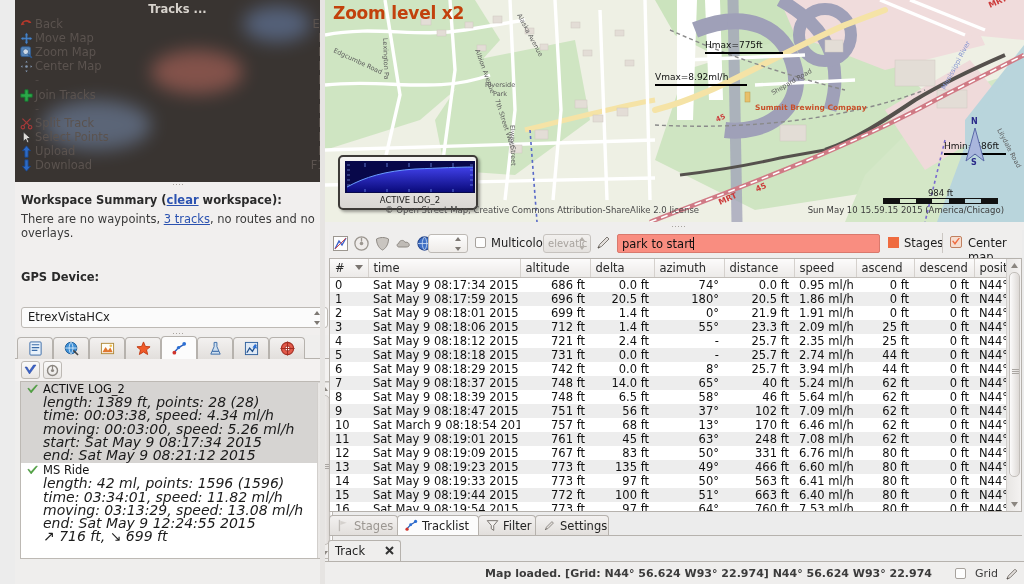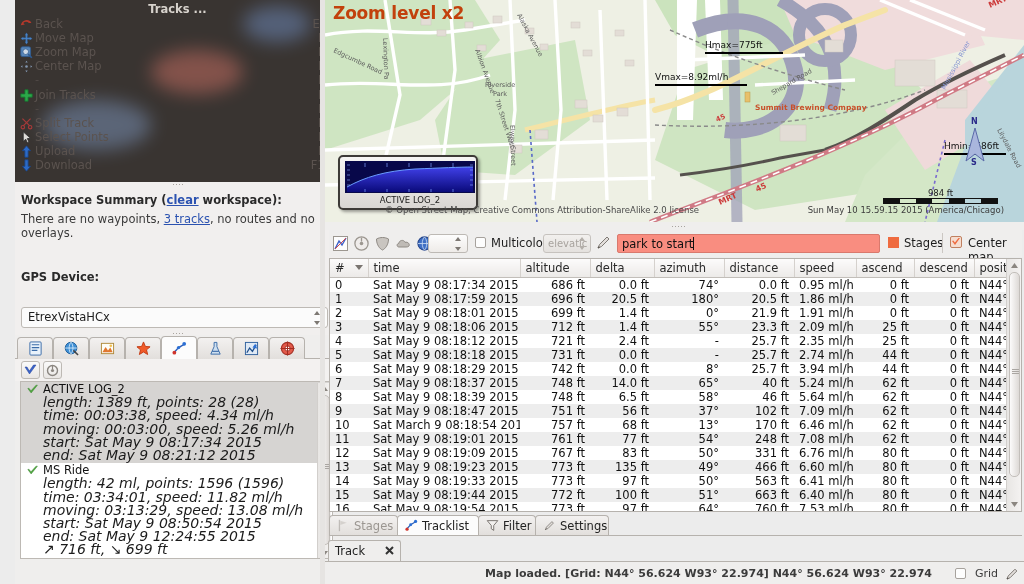--- a/index.html
+++ b/index.html
@@ -445,21 +445,20 @@
             <div class="tdet">end: Sat May 9 08:21:12 2015</div>
           </div>
           <div class="track-item">
             <span class="tick"><svg width="12" height="12" viewBox="0 0 16 16">
                 <path d="M1 6 L5.5 12 L14 1.5 L12 1.5 L5.3 9 L2.6 5.6 Z" fill="#4fa83f" stroke="#2f7a26" stroke-width=".5"></path>
               </svg></span>
             <div class="tname">MS Ride</div>
             <div class="tdet">length: 42 ml, points: 1596 (1596)</div>
             <div class="tdet">time: 03:34:01, speed: 11.82 ml/h</div>
             <div class="tdet">moving: 03:13:29, speed: 13.08 ml/h</div>
-            <div class="tdet">start: Sat May 9 08:50:54 2015</div>
             <div class="tdet">end: Sat May 9 12:24:55 2015</div>
             <div class="tdet">↗ 716 ft, ↘ 699 ft</div>
           </div>
         </div>
       <div id="tl-scroll">
         <div class="arw" style="top:1px">
           <svg width="10" height="10" viewBox="0 0 10 10">
               <path d="M5 3 L8 7 L2 7 Z" fill="#8b8680"></path>
             </svg>
         </div>
@@ -889,22 +888,22 @@
             <td class="ta-r">170 ft</td>
             <td class="ta-l">6.46 ml/h</td>
             <td class="ta-r">62 ft</td>
             <td class="ta-r">0 ft</td>
             <td class="ta-l">N44° 54.760 W93°…</td>
           </tr>
           <tr class="odd">
             <td class="ta-l">11</td>
             <td class="ta-l">Sat May 9 08:19:01 2015</td>
             <td class="ta-r">761 ft</td>
-            <td class="ta-r">77 ft</td>
-            <td class="ta-r">54°</td>
+            <td class="ta-r">45 ft</td>
+            <td class="ta-r">63°</td>
             <td class="ta-r">248 ft</td>
             <td class="ta-l">7.08 ml/h</td>
             <td class="ta-r">62 ft</td>
             <td class="ta-r">0 ft</td>
             <td class="ta-l">N44° 54.772 W93°…</td>
           </tr>
           <tr class="even">
             <td class="ta-l">12</td>
             <td class="ta-l">Sat May 9 08:19:09 2015</td>
             <td class="ta-r">767 ft</td>

